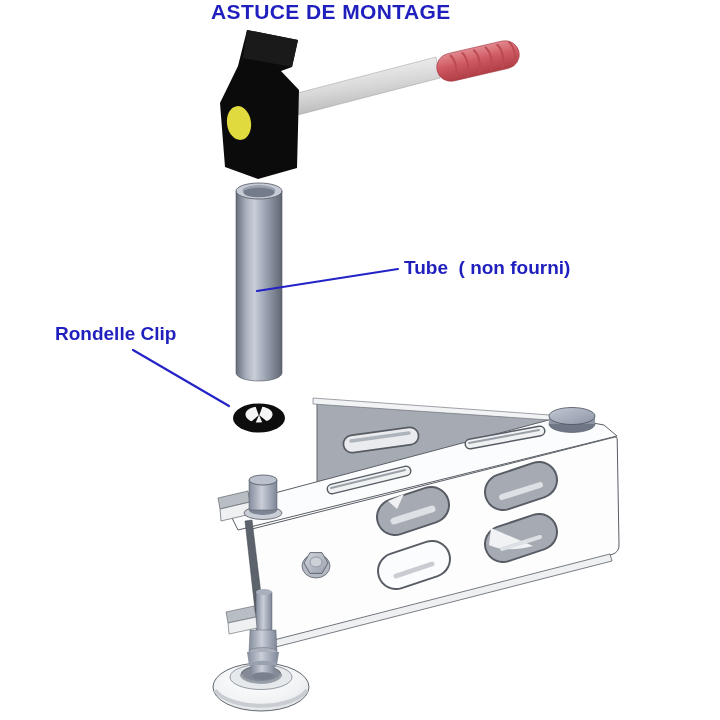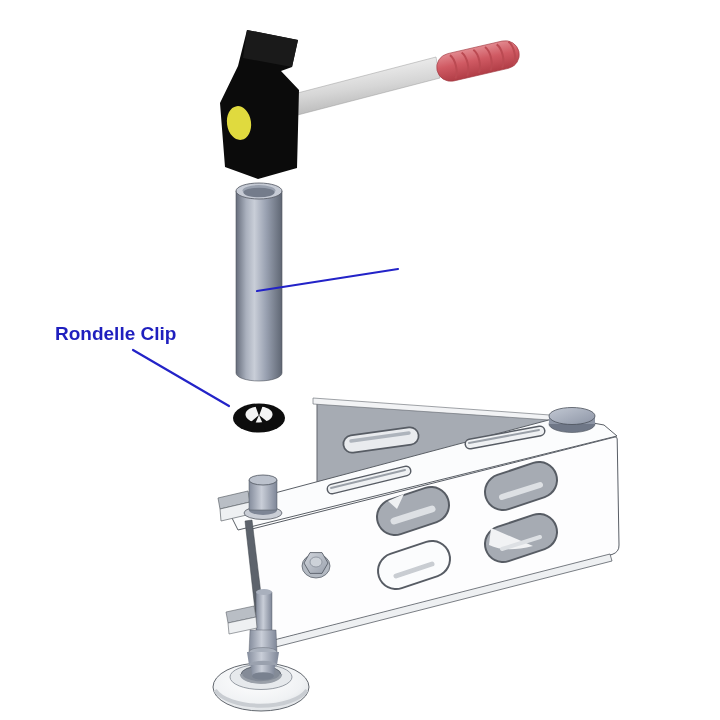--- a/index.html
+++ b/index.html
@@ -181,14 +181,16 @@
         <ellipse cx="263" cy="676" rx="11" ry="3.8" fill="#79818f"></ellipse>
       </g>
       <path d="M241,674 A20,8.5 0 0 0 281,674" fill="none" stroke="#9aa0a9" stroke-width="2.5"></path>
     </g>
   </g>
 
   <line x1="257" y1="291" x2="398" y2="269" stroke-width="2.2" stroke-linecap="round" stroke="#2323c8"></line>
   <line x1="133" y1="350" x2="229" y2="406" stroke-width="2.2" stroke-linecap="round" stroke="#2323c8"></line>
 </svg>
 
+<div class="diagram-title">ASTUCE DE MONTAGE</div>
+<div class="callout tube">Tube  ( non fourni)</div>
 <div class="callout rondelle">Rondelle Clip</div>
 </div>
 
 </body></html>

